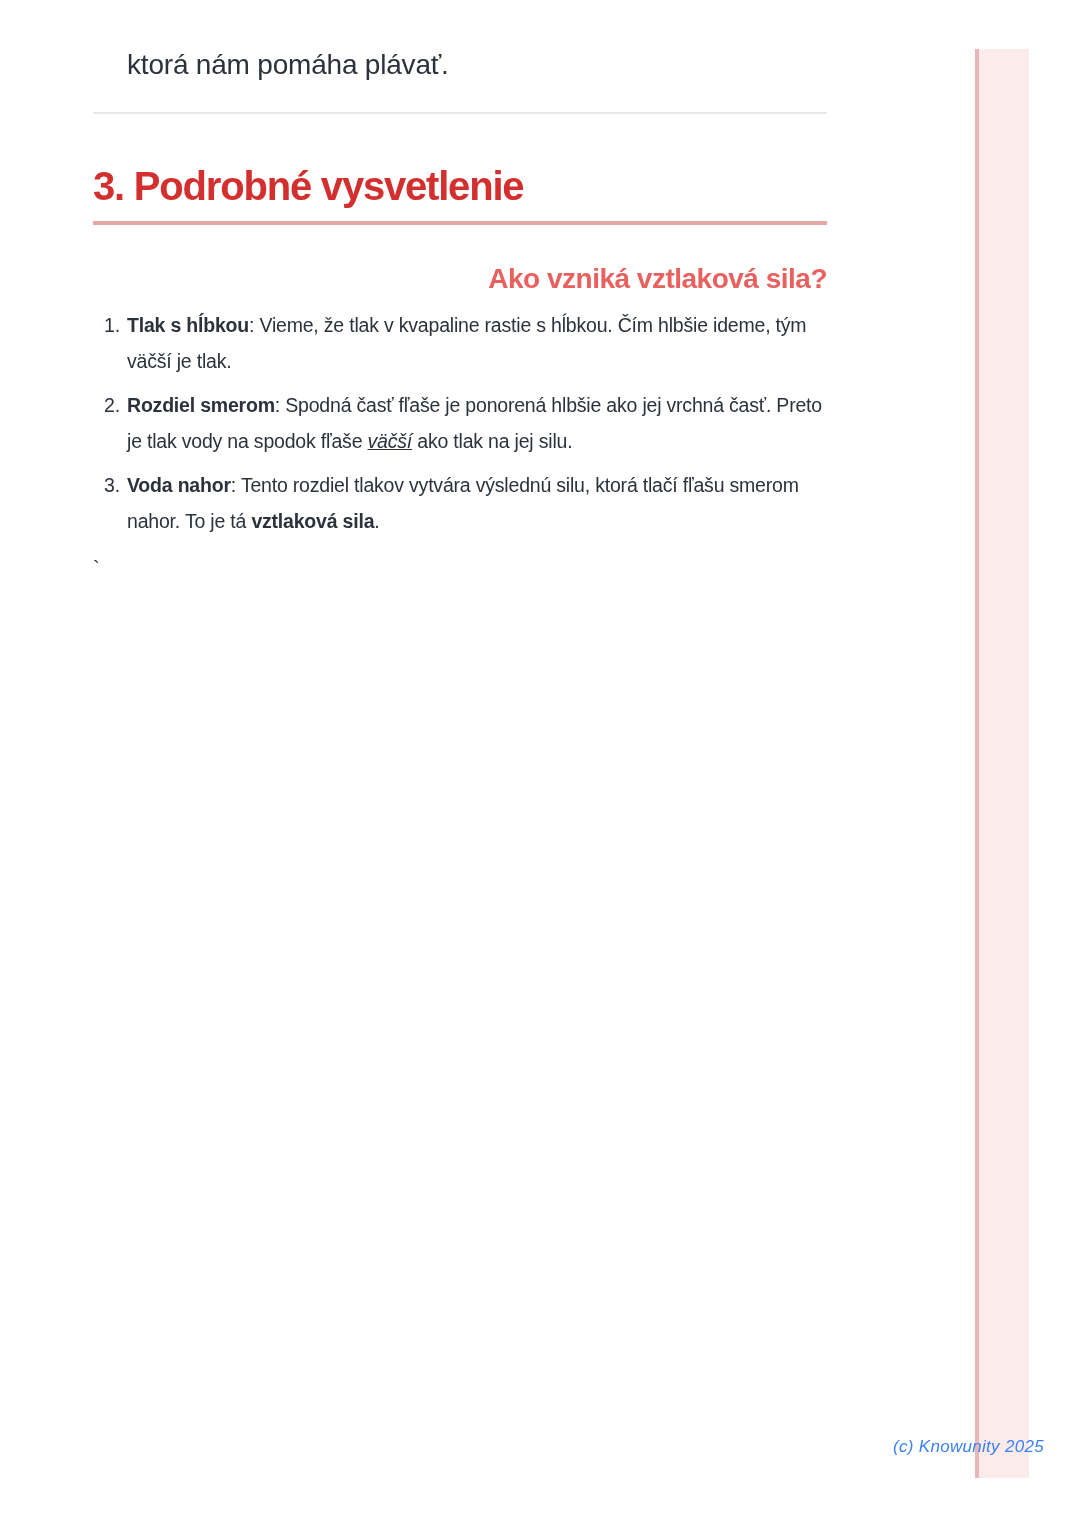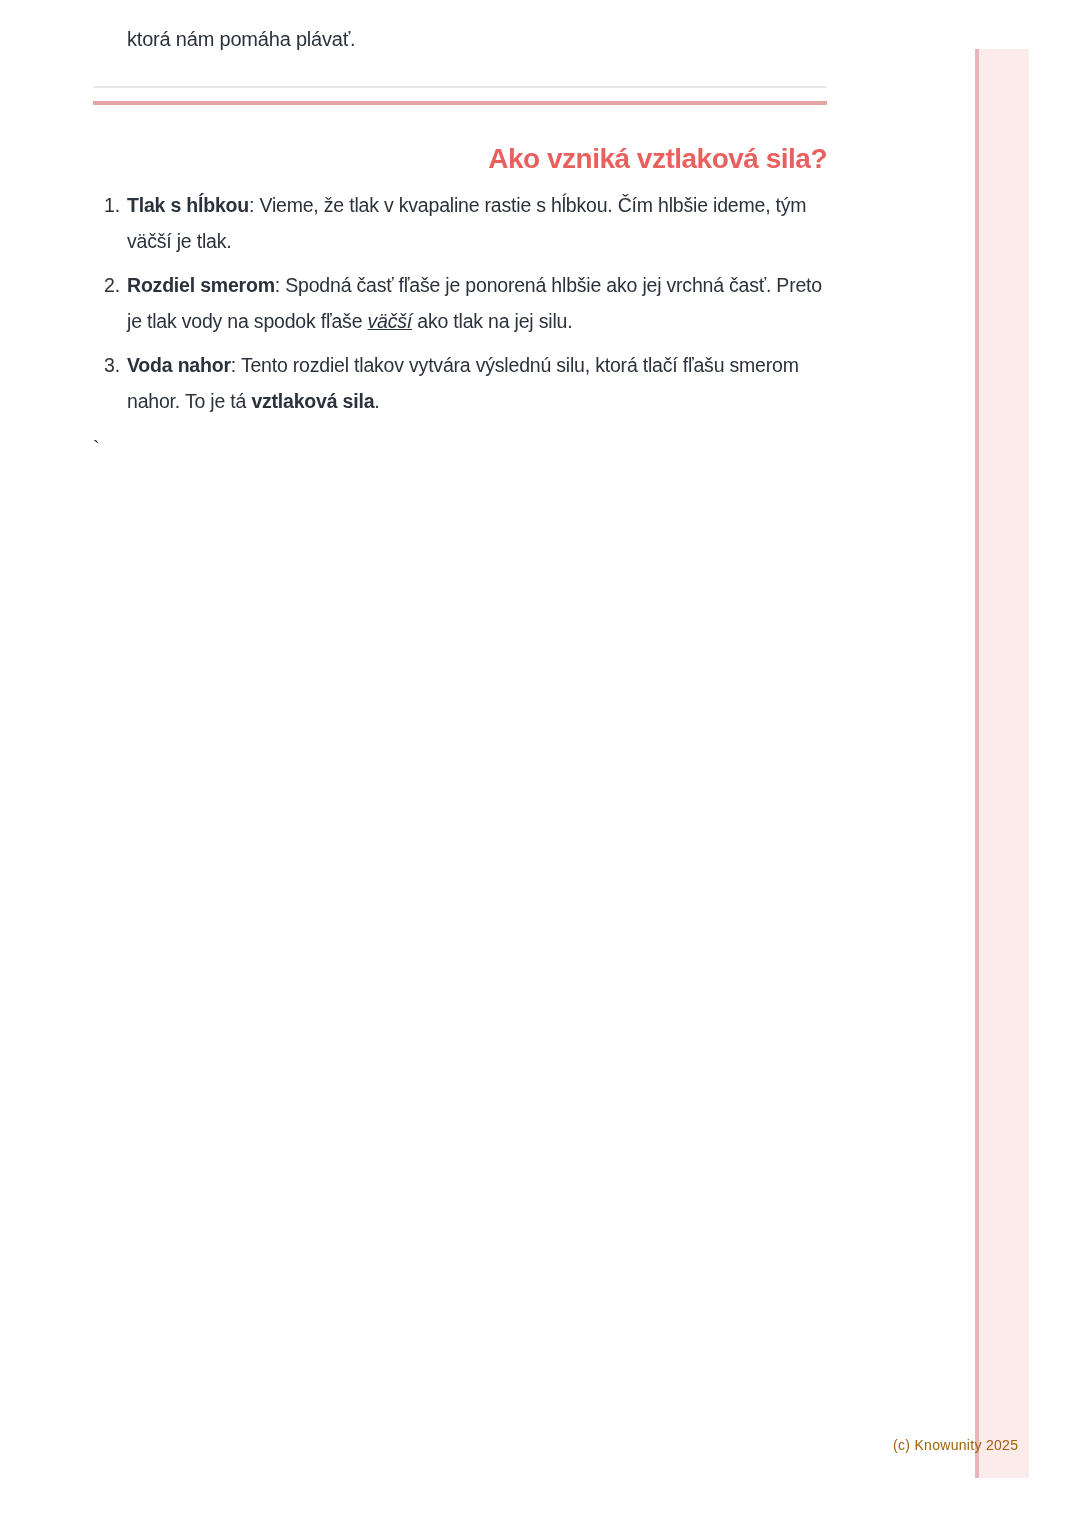--- a/index.html
+++ b/index.html
@@ -24,40 +24,41 @@
     background: #fcebeb;
     border-left: 4px solid #eab6b9;
     z-index: 1;
   }
 
   
   .copyright {
     position: absolute;
     top: 1437px;
     left: 893px;
-    font-size: 14px;
-    color: #a16207;
+    font-size: 17px;
+    color: #3b82f6;
     letter-spacing: 0.3px;
     z-index: 2;
     white-space: nowrap;
+    font-style: italic;
   }
 
   
   .content {
     position: absolute;
     left: 93px;
     top: 0;
     width: 734px;
     color: #2c323c;
     z-index: 0;
   }
   .intro {
     margin: 0 0 0 34px;
-    padding-top: 24px;
-    font-size: 20px;
+    padding-top: 50px;
+    font-size: 28px;
     line-height: 30px;
     letter-spacing: -0.2px;
   }
   .divider {
     border: none;
     height: 2px;
     background: #e8e8ea;
     margin: 32px 0 0 0;
     width: 100%;
   }
@@ -121,20 +122,21 @@
   <div class="stripe"></div>
 
   <div class="copyright">(c) Knowunity 2025</div>
 
   <main class="content">
 
     <p class="intro">ktorá nám pomáha plávať.</p>
 
     <hr class="divider">
 
+    <h1 class="section-heading">3. Podrobné vysvetlenie</h1>
 
     <div class="h1-underline"></div>
 
     <h2 class="sub-heading">Ako vzniká vztlaková sila?</h2>
 
 
     <ol class="num-list">
 
       <li>
         <span class="num">1.</span>

